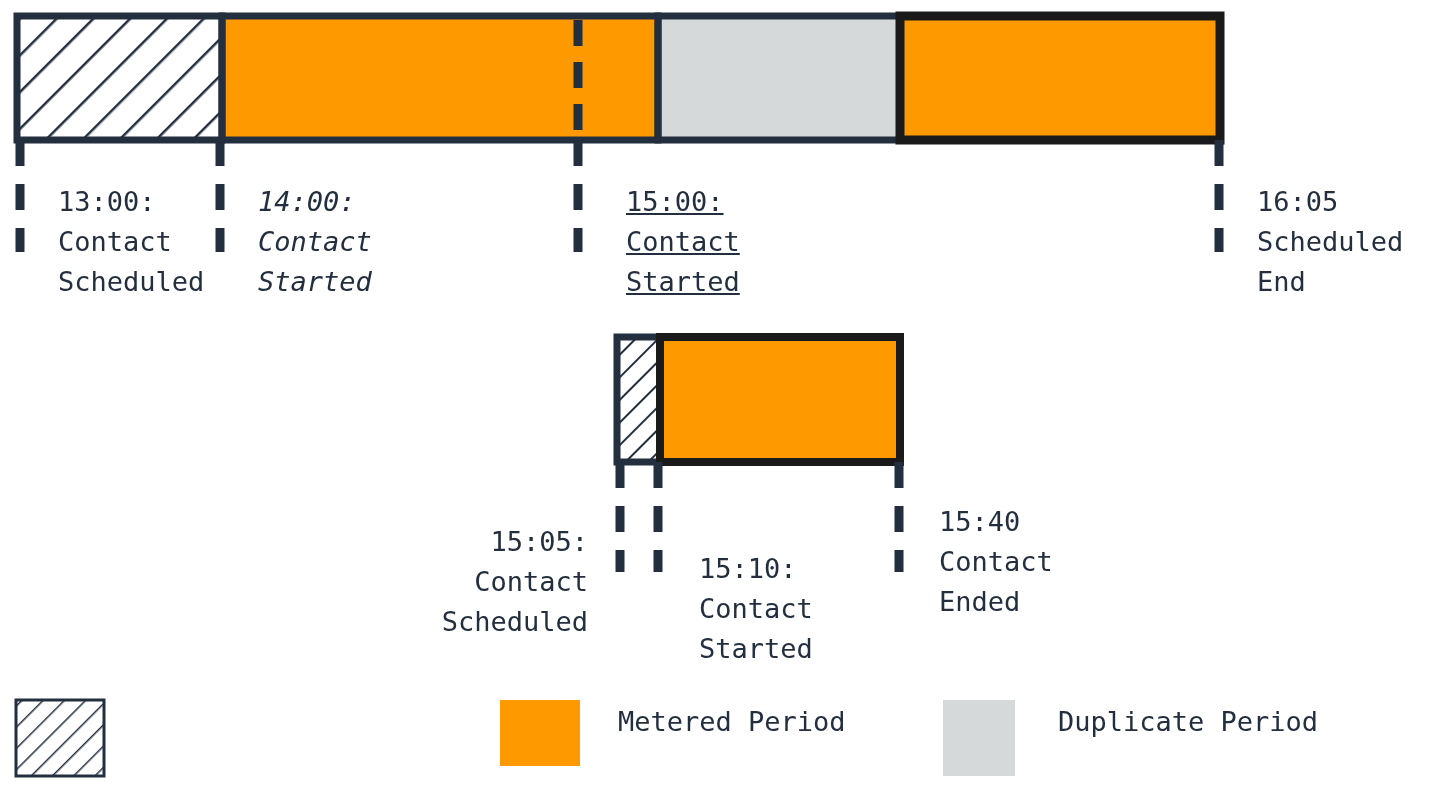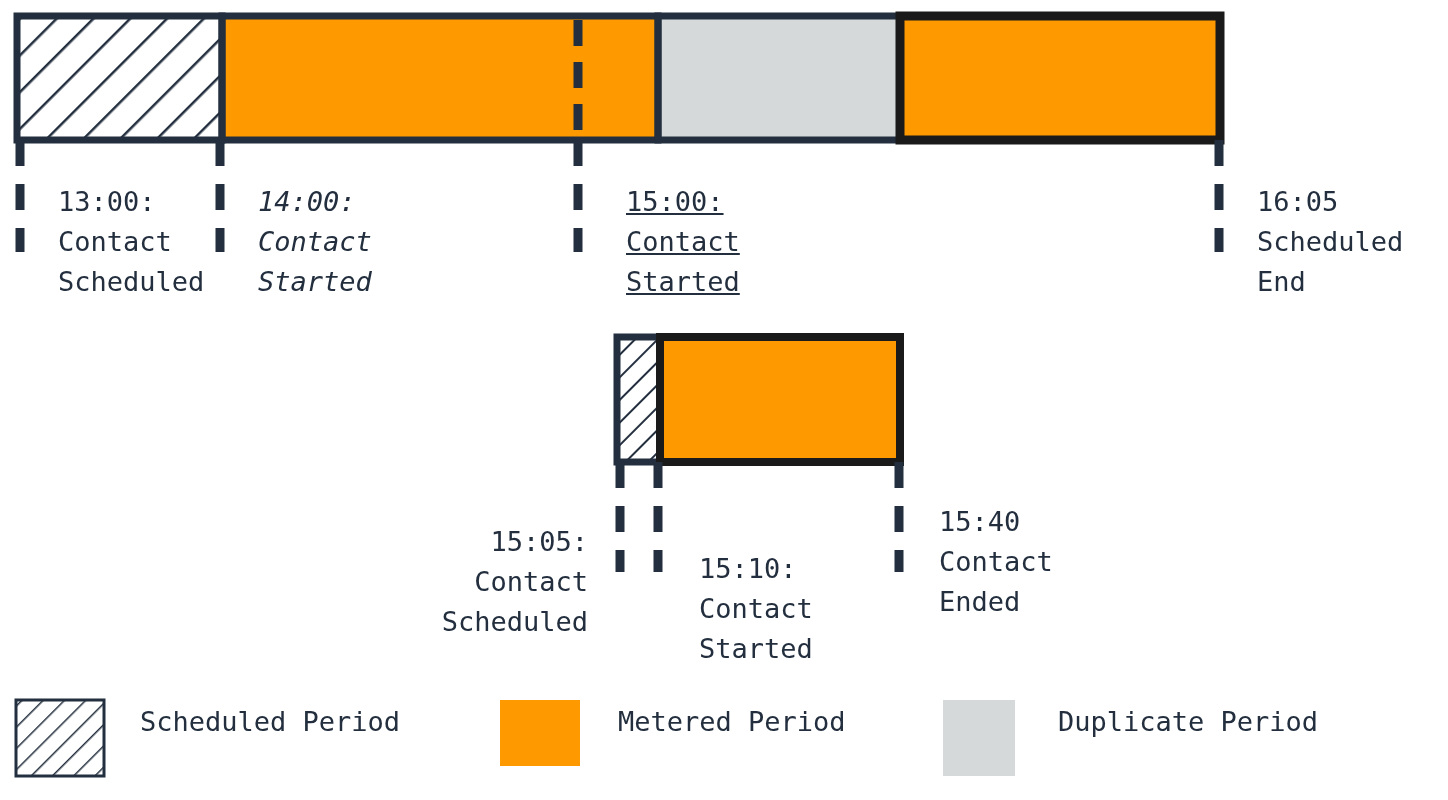--- a/index.html
+++ b/index.html
@@ -119,17 +119,16 @@
   <div class="lbl" style="left:626px; top:182px;text-decoration:underline;"><span>15:00:</span><br><span>Contact</span><br><span>Started</span></div>
 
   <div class="lbl" style="left:1257px; top:182px;"><span>16:05</span><br><span>Scheduled</span><br><span>End</span></div>
 
   <div class="lbl right" style="left:188px; top:502px; width:400px;margin-top:20px;"><span>15:05:</span><br><span>Contact</span><br><span>Scheduled</span></div>
 
   <div class="lbl" style="left:699px; top:502px;margin-top:47px;"><span>15:10:</span><br><span>Contact</span><br><span>Started</span></div>
 
   <div class="lbl" style="left:939px; top:502px;"><span>15:40</span><br><span>Contact</span><br><span>Ended</span></div>
 
-  <div class="legend-text" style="left:140px; top:705px;">Scheduled Period</div>
   <div class="legend-text" style="left:1058px; top:705px;">Duplicate Period</div>
   <div class="legend-text" style="left:618px; top:705px;">Metered Period</div>
 
 </div>
 
 </body></html>

